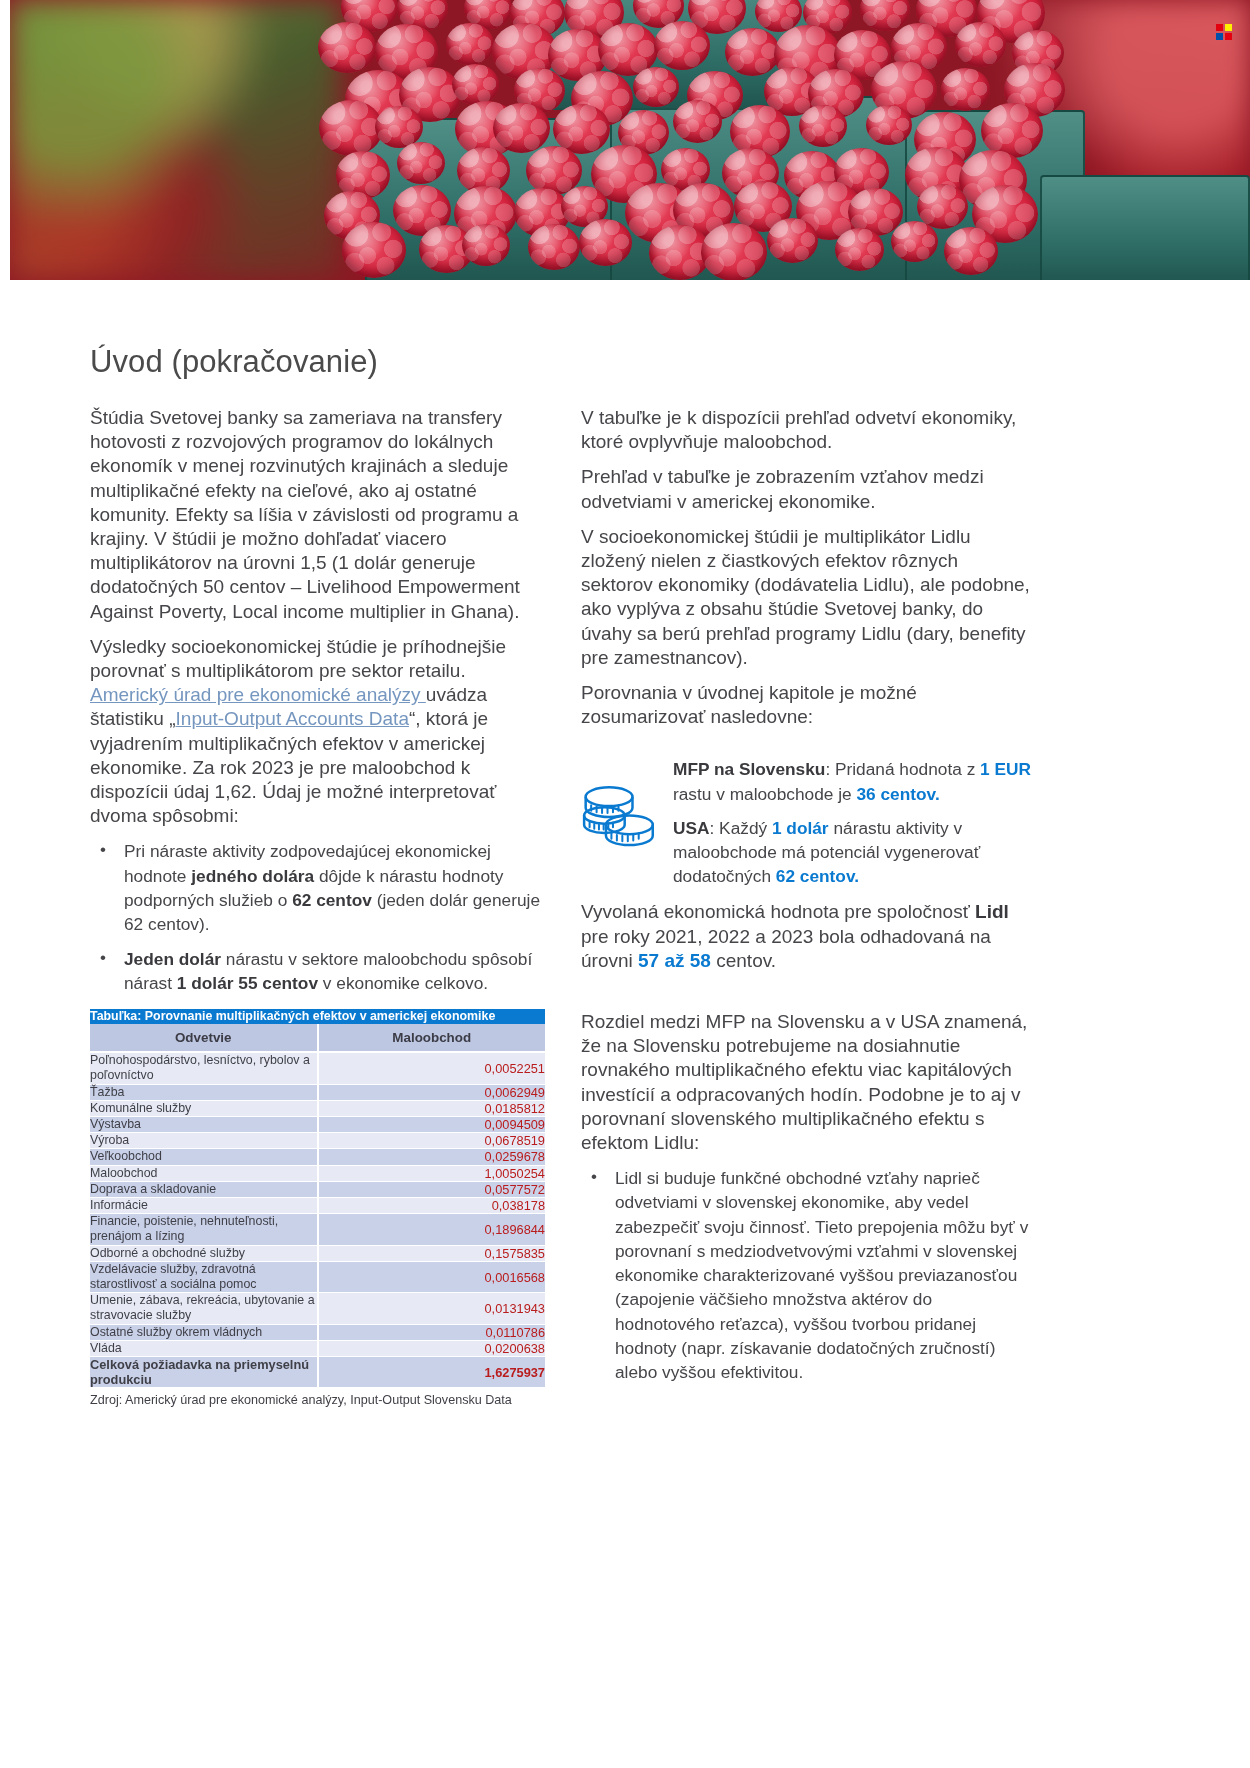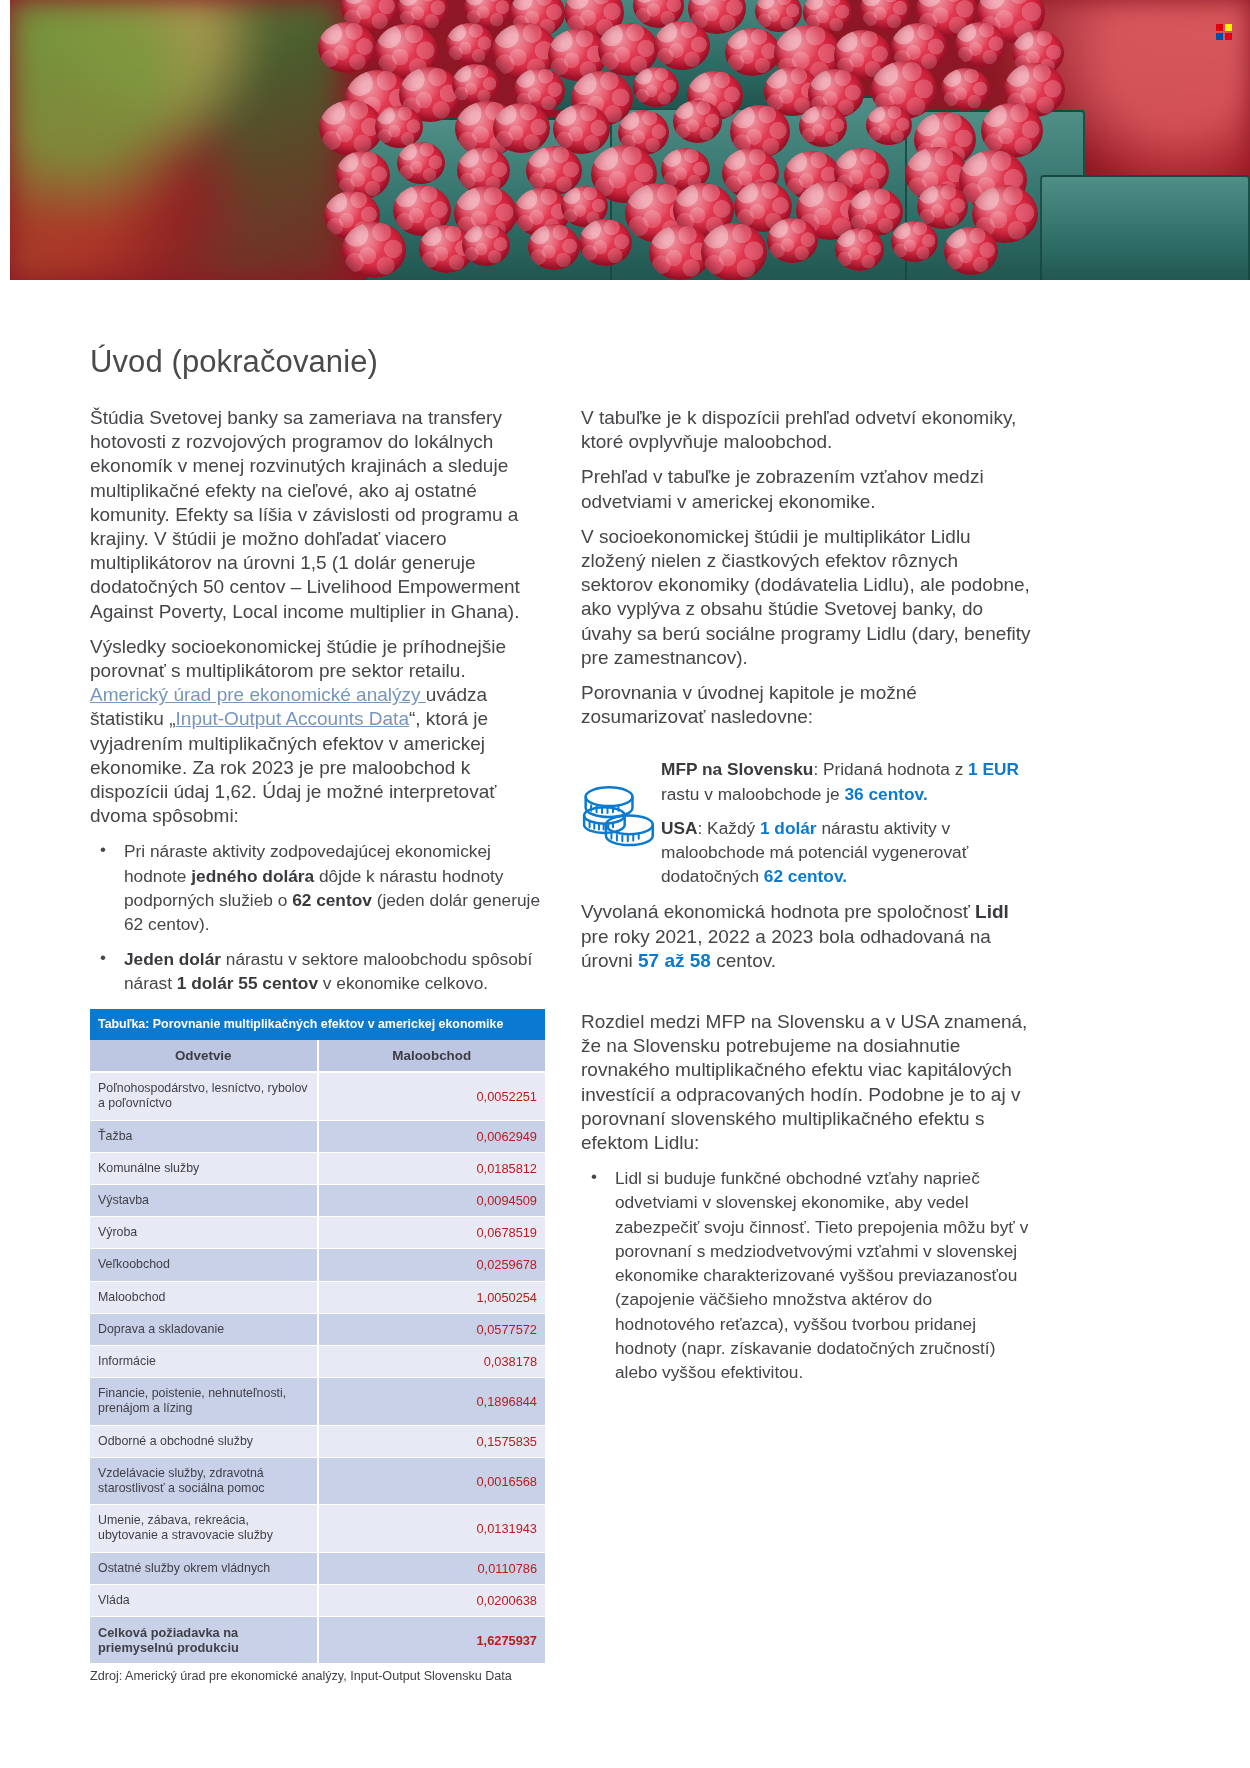--- a/index.html
+++ b/index.html
@@ -109,21 +109,21 @@
   }
   ul.bullets li::before {
     content:"•";
     position:absolute; left:10px; top:-1px;
     font-size:17px; color:#46464a;
   }
 
   
   .tbl-wrap { margin-top:13px; width:455px; }
   table.data { border-collapse:collapse; width:455px; table-layout:fixed; }
-  table.data td, table.data th { padding:8px; }
+  table.data td, table.data th { padding:0; }
   .tbl-title {
     background:#0a7ad1;
     color:#ffffff;
     font-size:12.4px;
     font-weight:bold;
     line-height:15.5px;
     padding:4px 7px 5px 7px;
     text-align:left;
   }
   .hdr {
@@ -168,21 +168,21 @@
     font-size:12.6px;
     color:#3f3f47;
     margin-top:4px;
     line-height:16px;
   }
 
   
   .callout {
     display:flex;
     align-items:flex-start;
-    gap:2px;
+    gap:14px;
     margin-top:28px;
     margin-bottom:12px;
   }
   .coins-icon { flex:0 0 78px; padding-top:24px; }
   .callout-text { flex:1 1 auto; }
   .callout-text p { margin:0 0 10px 0; font-size:17.3px; line-height:24.2px; color:#46464a; }
   .callout-text p:last-child { margin-bottom:0; }
 
   .spacer-lg { height:26px; }
 </style>
@@ -386,21 +386,21 @@
             </tr>
           </tbody>
       </table>
       <div class="src">Zdroj: Americký úrad pre ekonomické analýzy, Input-Output Slovensku Data</div>
     </div>
   </div>
 
   <div class="col-right">
     <p class="para">V tabuľke je k dispozícii prehľad odvetví ekonomiky, ktoré ovplyvňuje maloobchod.</p>
     <p class="para">Prehľad v tabuľke je zobrazením vzťahov medzi odvetviami v americkej ekonomike.</p>
-    <p class="para">V socioekonomickej štúdii je multiplikátor Lidlu zložený nielen z čiastkových efektov rôznych sektorov ekonomiky (dodávatelia Lidlu), ale podobne, ako vyplýva z obsahu štúdie Svetovej banky, do úvahy sa berú sociálne programy Lidlu (dary, benefity pre zamestnancov).</p>
+    <p class="para">V socioekonomickej štúdii je multiplikátor Lidlu zložený nielen z čiastkových efektov rôznych sektorov ekonomiky (dodávatelia Lidlu), ale podobne, ako vyplýva z obsahu štúdie Svetovej banky, do úvahy sa berú prehľad programy Lidlu (dary, benefity pre zamestnancov).</p>
     <p class="para">Porovnania v úvodnej kapitole je možné zosumarizovať nasledovne:</p>
 
     <div class="callout">
       <div class="coins-icon">
         <svg viewBox="0 0 100 92" width="78" height="72">
           <g fill="none" stroke="#0a7ad1" stroke-width="3.2" stroke-linejoin="round">
             <ellipse cx="36" cy="20" rx="30" ry="12"></ellipse>
             <path d="M6 20 v14 a30 12 0 0 0 60 0 V20"></path>
             <ellipse cx="30" cy="44" rx="26" ry="10.5"></ellipse>
             <path d="M4 44 v12 a26 10.5 0 0 0 52 0 V44"></path>

